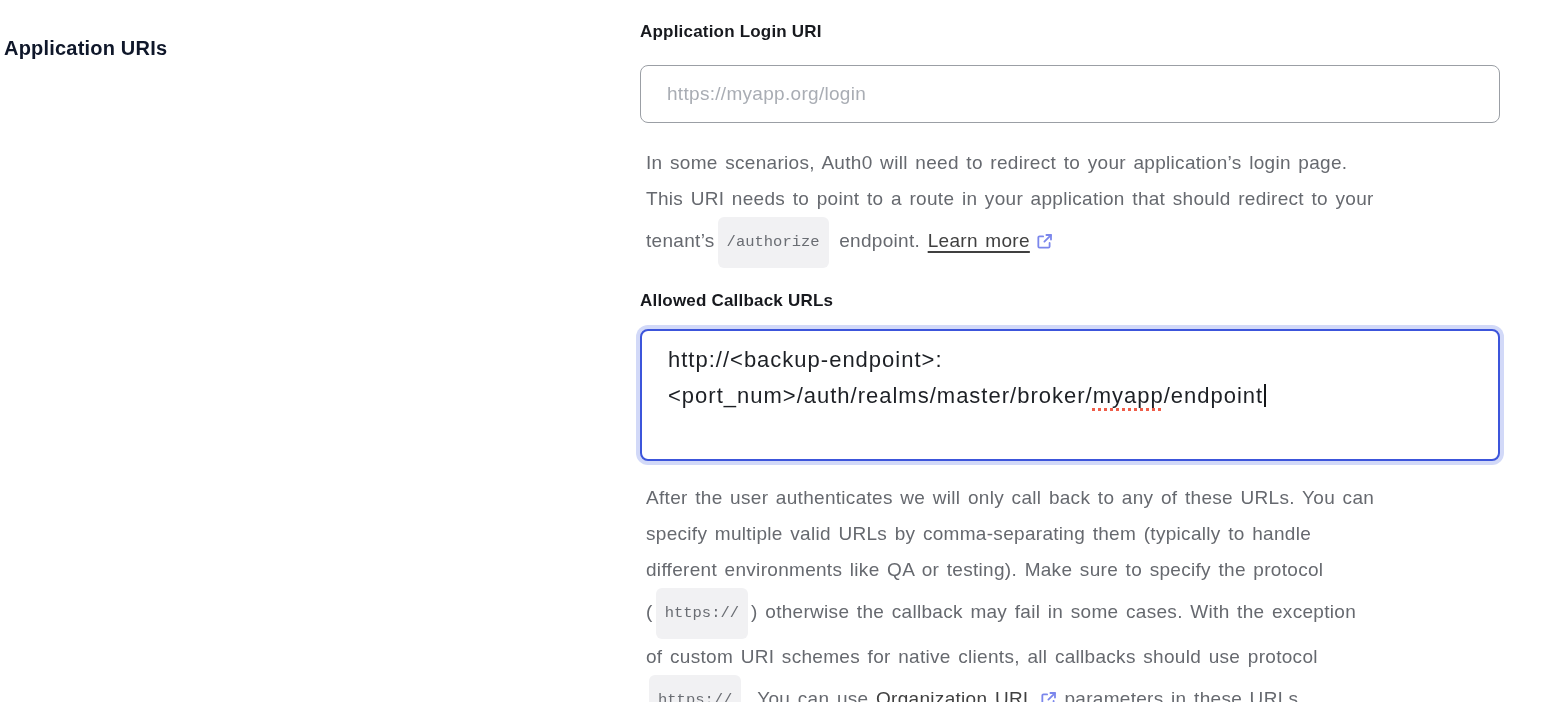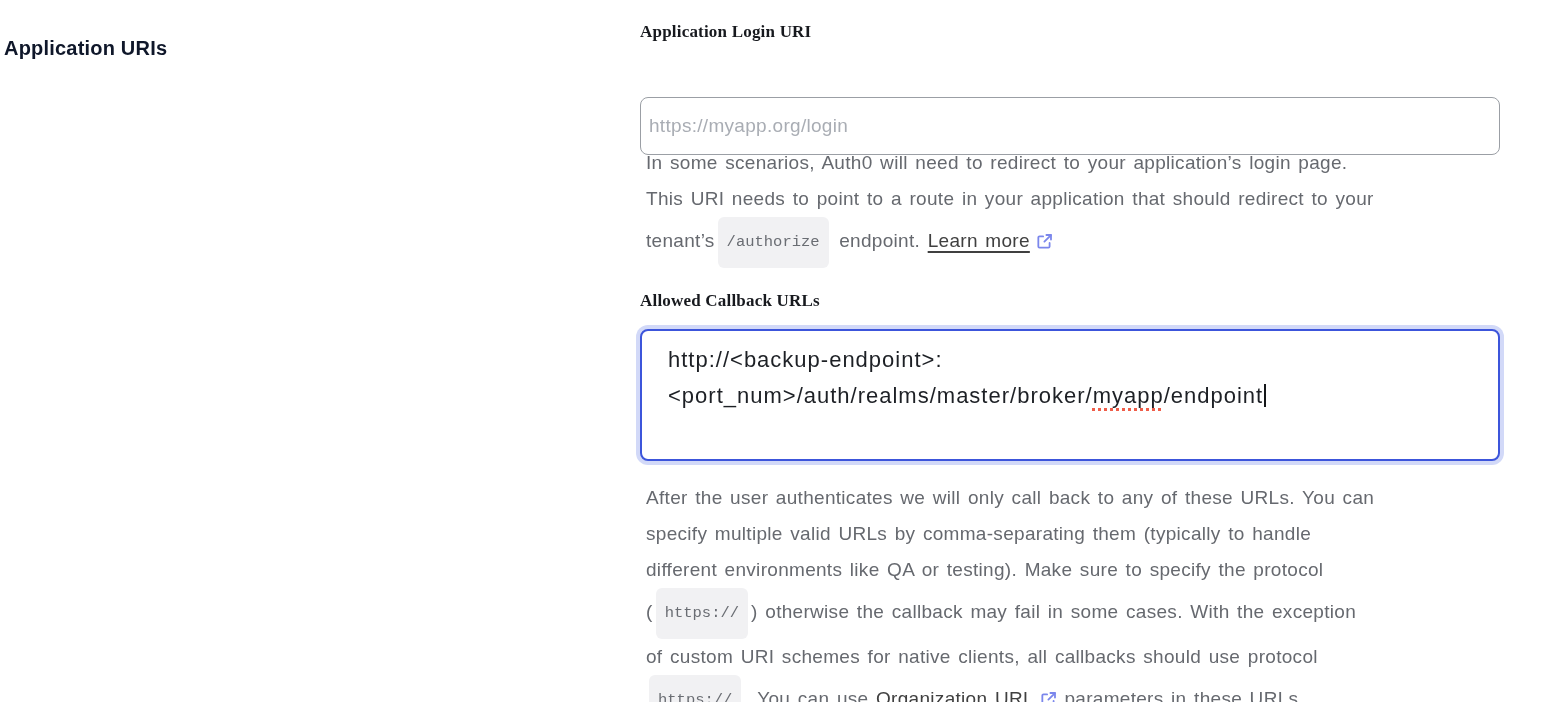--- a/index.html
+++ b/index.html
@@ -13,33 +13,33 @@
     color: #1b1e24;
   }
   .section-title {
     position: absolute; left: 4px; top: 20px;
     font-size: 20px; font-weight: 600; color: #0f172a;
     letter-spacing: 0.2px;
   }
   .field-label {
     position: absolute; left: 640px;
     font-size: 17px; font-weight: 600; color: #17191e;
-    letter-spacing: 0.2px; line-height: 22px; font-family: Liberation Serif, serif;
+    letter-spacing: 0.2px; line-height: 22px;
   }
   .label-login { top: 21px; }
   .label-callback { top: 290px; }
 
   .text-input {
     position: absolute; left: 640px; top: 65px;
     width: 860px; height: 58px;
     border: 1px solid #9b9fa5; border-radius: 8px;
-    padding: 0 8px;
+    padding: 0 26px;
     font-family: "Liberation Sans", sans-serif;
     font-size: 19px; color: #2a2d33;
-    outline: none; background: #fff; margin-top: 32px;
+    outline: none; background: #fff;
   }
   .text-input::placeholder { color: #a9adb4; letter-spacing: 0.3px; }
 
   .help-text {
     position: absolute; left: 640px; width: 900px;
     margin: 6px;
     font-size: 19px; line-height: 36px;
     color: #66696f;
     letter-spacing: 0.3px; word-spacing: 2px;
   }

